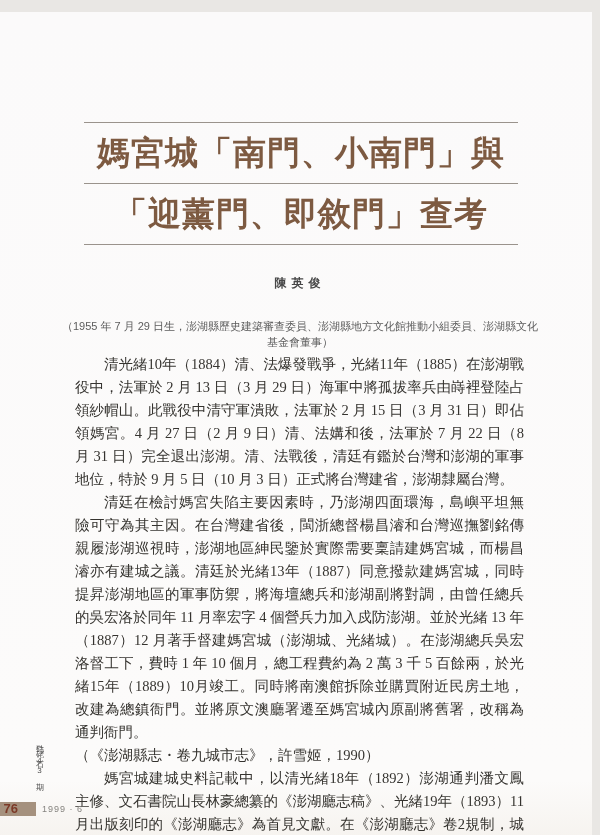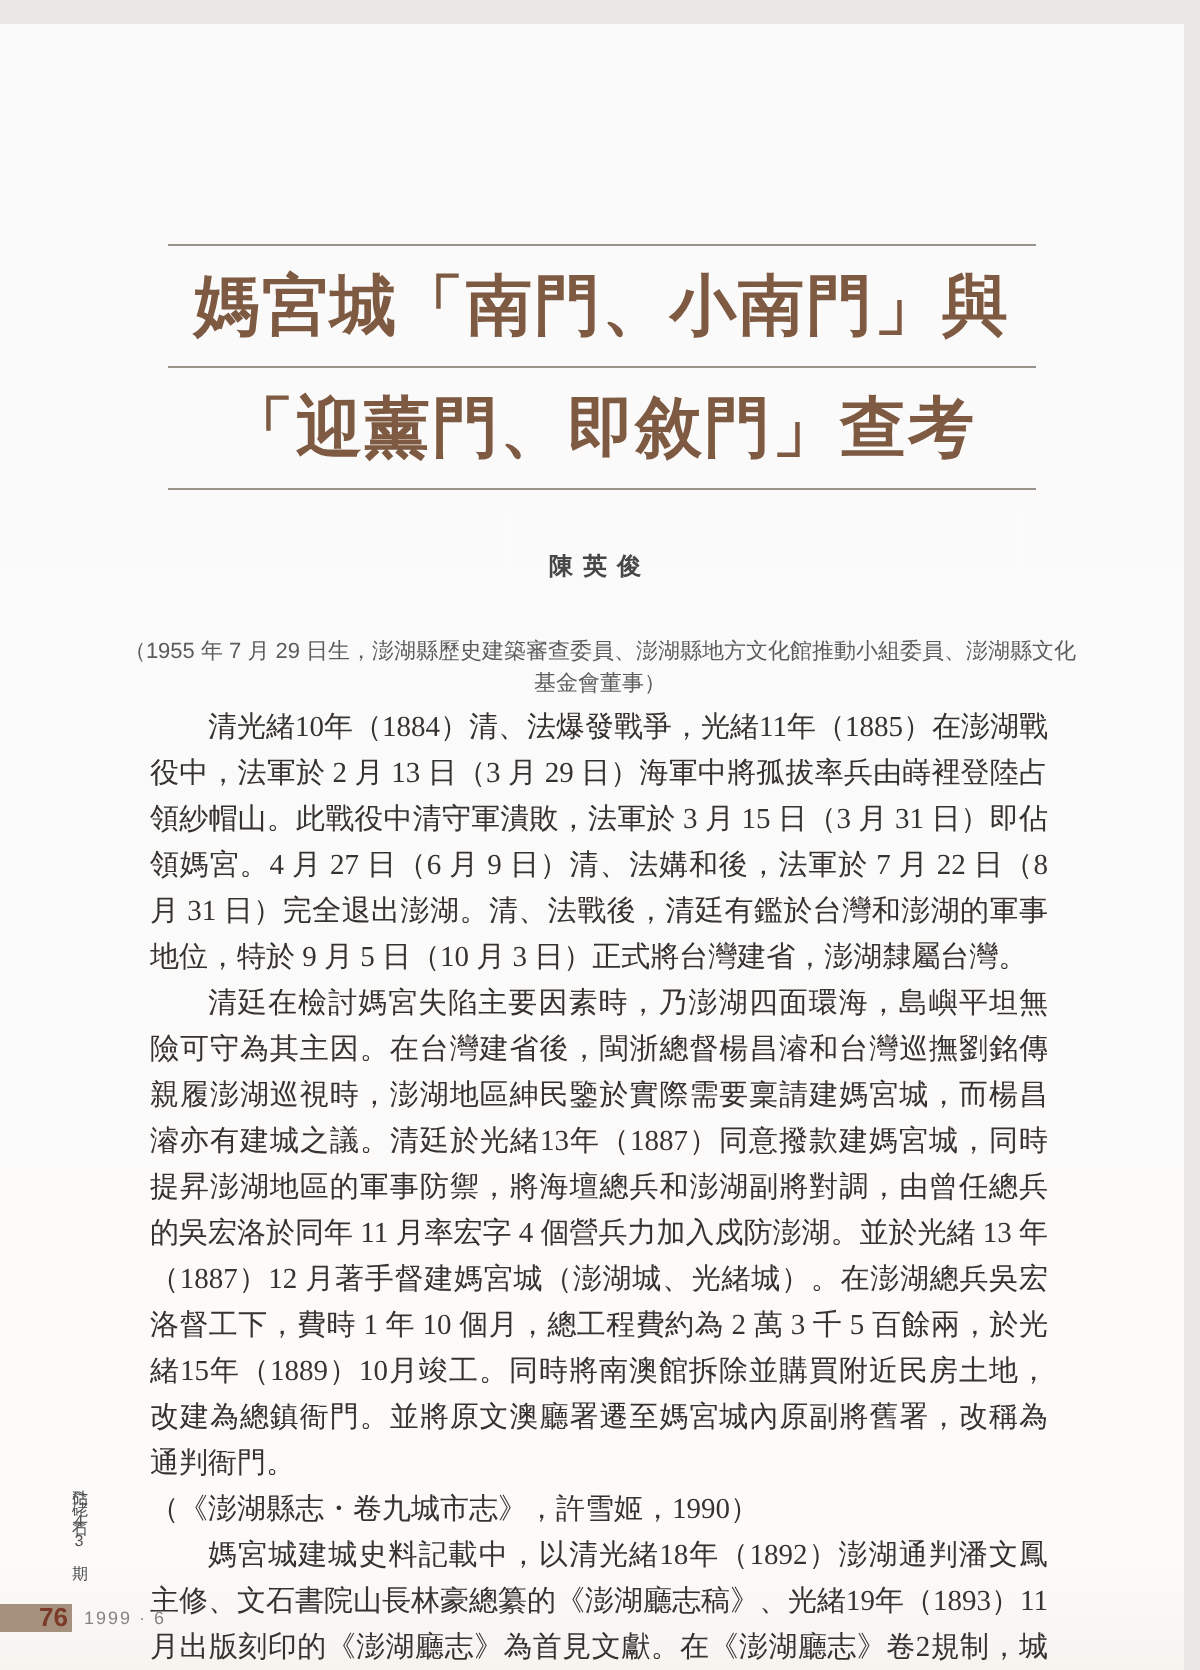--- a/index.html
+++ b/index.html
@@ -45,21 +45,21 @@
     position:absolute;left:33px;top:731px;height:58px;
     writing-mode:vertical-rl;text-orientation:upright;
     font-size:8px;letter-spacing:1px;color:#4e4e4e;
     font-family:"Liberation Sans","DejaVu Sans",sans-serif;
     white-space:nowrap;
   }
   
   .page-bar{
     position:absolute;left:0;top:790px;width:36px;height:14px;
     background:#a5917e;display:flex;align-items:center;justify-content:flex-end;
-    padding-right:2px;box-sizing:border-box;
+    padding-right:18px;box-sizing:border-box;
   }
   .page-number{
     font-size:13px;font-weight:bold;color:#7c3a28;line-height:14px;
     font-family:"Liberation Sans","DejaVu Sans",sans-serif;
   }
   .issue-date{
     position:absolute;left:42px;top:792px;font-size:9px;color:#85837f;
     font-family:"Liberation Sans","DejaVu Sans",sans-serif;letter-spacing:1px;
   }
   
@@ -79,21 +79,21 @@
     <div class="rule"></div>
     <div class="title-line">「迎薰門、即敘門」查考</div>
     <div class="rule"></div>
   </div>
 
   <div class="author">陳英俊</div>
 
   <div class="bio">（1955 年 7 月 29 日生，澎湖縣歷史建築審查委員、澎湖縣地方文化館推動小組委員、澎湖縣文化基金會董事）</div>
 
   <div class="body-text">
-    <p>清光緒10年（1884）清、法爆發戰爭，光緒11年（1885）在澎湖戰役中，法軍於 2 月 13 日（3 月 29 日）海軍中將孤拔率兵由嵵裡登陸占領紗帽山。此戰役中清守軍潰敗，法軍於 3 月 15 日（3 月 31 日）即佔領媽宮。4 月 27 日（6 月 9 日）清、法媾和後，法軍於 7 月 22 日（8 月 31 日）完全退出澎湖。清、法戰後，清廷有鑑於台灣和澎湖的軍事地位，特於 9 月 5 日（10 月 3 日）正式將台灣建省，澎湖隸屬台灣。</p>
+    <p>清光緒10年（1884）清、法爆發戰爭，光緒11年（1885）在澎湖戰役中，法軍於 2 月 13 日（3 月 29 日）海軍中將孤拔率兵由嵵裡登陸占領紗帽山。此戰役中清守軍潰敗，法軍於 2 月 15 日（3 月 31 日）即佔領媽宮。4 月 27 日（2 月 9 日）清、法媾和後，法軍於 7 月 22 日（8 月 31 日）完全退出澎湖。清、法戰後，清廷有鑑於台灣和澎湖的軍事地位，特於 9 月 5 日（10 月 3 日）正式將台灣建省，澎湖隸屬台灣。</p>
     <p>清廷在檢討媽宮失陷主要因素時，乃澎湖四面環海，島嶼平坦無險可守為其主因。在台灣建省後，閩浙總督楊昌濬和台灣巡撫劉銘傳親履澎湖巡視時，澎湖地區紳民鑒於實際需要稟請建媽宮城，而楊昌濬亦有建城之議。清廷於光緒13年（1887）同意撥款建媽宮城，同時提昇澎湖地區的軍事防禦，將海壇總兵和澎湖副將對調，由曾任總兵的吳宏洛於同年 11 月率宏字 4 個營兵力加入戍防澎湖。並於光緒 13 年（1887）12 月著手督建媽宮城（澎湖城、光緒城）。在澎湖總兵吳宏洛督工下，費時 1 年 10 個月，總工程費約為 2 萬 3 千 5 百餘兩，於光緒15年（1889）10月竣工。同時將南澳館拆除並購買附近民房土地，改建為總鎮衙門。並將原文澳廳署遷至媽宮城內原副將舊署，改稱為通判衙門。</p>
     <p class="no-indent">（《澎湖縣志・卷九城市志》，許雪姬，1990）</p>
     <p>媽宮城建城史料記載中，以清光緒18年（1892）澎湖通判潘文鳳主修、文石書院山長林豪總纂的《澎湖廳志稿》、光緒19年（1893）11月出版刻印的《澎湖廳志》為首見文獻。在《澎湖廳志》卷2規制，城池文字記載：「澎湖城垣，</p>
   </div>
 
   <div class="journal-vertical">《硓𥑮石》43期</div>
 
   <div class="page-bar">
     <span class="page-number">76</span>
   </div>

